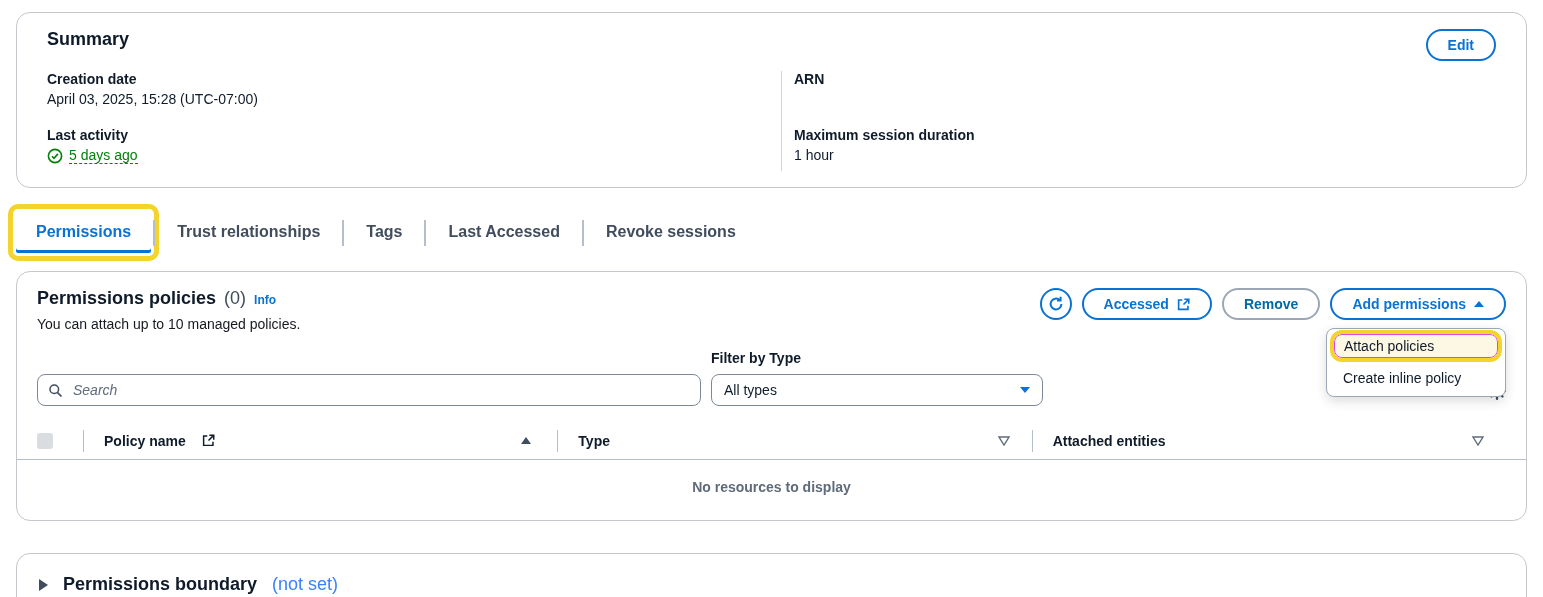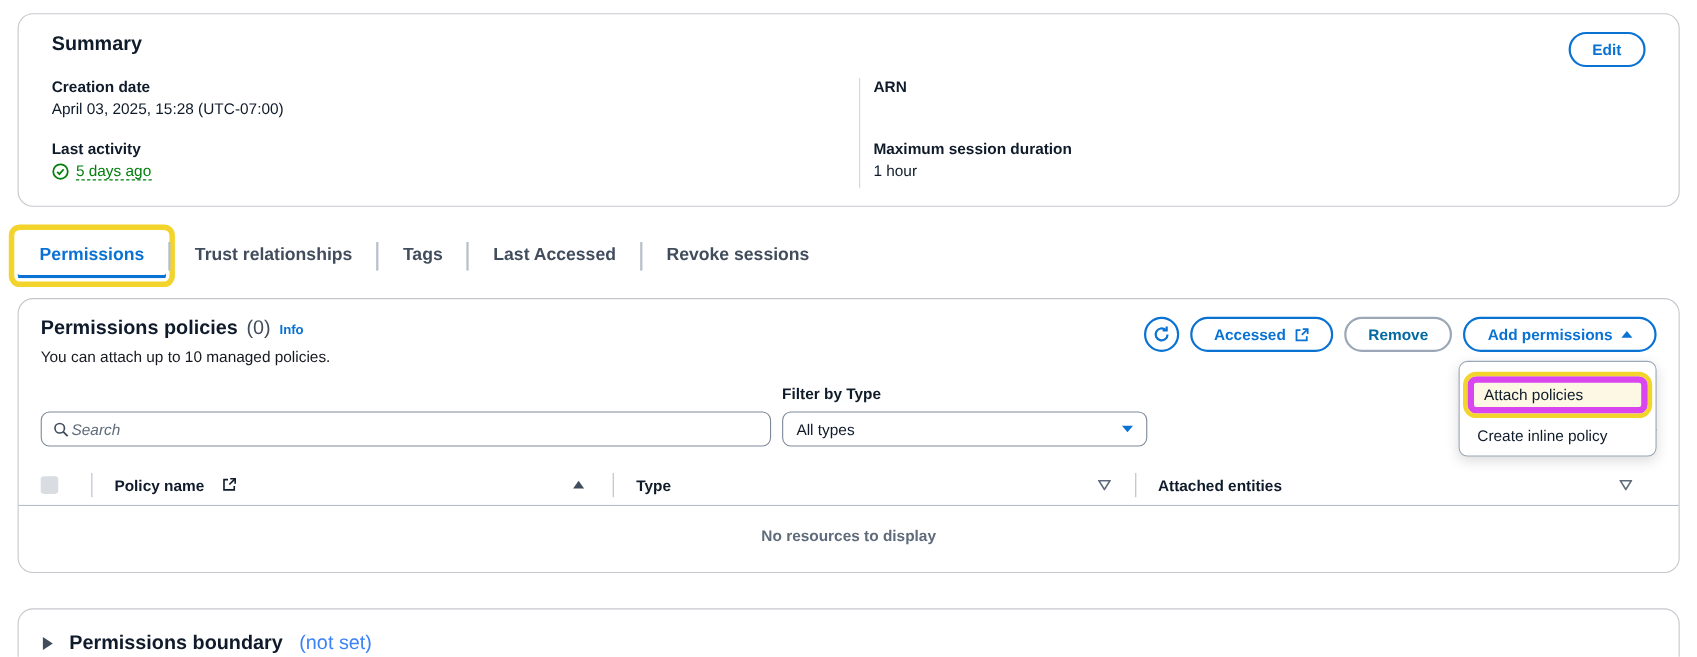--- a/index.html
+++ b/index.html
@@ -64,30 +64,30 @@
   .caret-down-blue { width: 0; height: 0; border-left: 5px solid transparent; border-right: 5px solid transparent; border-top: 6px solid #0972d3; }
 
   
   .dropdown-menu {
     position: absolute; top: 40px; right: 0; width: 180px; background: #fff;
     border: 1px solid #9ba7b6; border-radius: 8px; box-shadow: 0 4px 12px rgba(0,0,0,0.14);
     padding: 3px 0 5px; z-index: 30;
   }
   .menu-item { font-size: 14px; padding: 5px 16px; cursor: pointer; color: #0f1b2a; }
   .menu-item.highlighted {
-    margin: 10px 7px 7px; padding: 3px 9px;
-    border: 6px solid #d946ef; border-radius: 8px; background: #fcf8e3;
+    margin: 2px 7px 7px; padding: 3px 9px;
+    border: 1px solid #d946ef; border-radius: 8px; background: #fcf8e3;
     outline: 4px solid #f3d42c;
   }
 
   
   .filter-row { display: flex; align-items: flex-end; gap: 10px; margin-top: 18px; }
   .search-box {
     flex: 0 0 664px; height: 32px; border: 1px solid #7d8998; border-radius: 8px;
-    display: flex; align-items: center; padding: 0 10px; background: #fff;
+    display: flex; align-items: center; gap: 8px; padding: 0 10px; background: #fff;
   }
   .search-box input {
     flex: 1; border: none; outline: none; background: transparent;
     font-family: inherit; font-size: 14px; color: #0f1b2a;
   }
   .search-box input::placeholder { color: #5f6b7a; font-style: italic; }
   .filter-group { flex: 0 0 332px; }
   .filter-label { font-weight: 700; font-size: 14px; margin-bottom: 8px; }
   .select {
     height: 32px; border: 1px solid #7d8998; border-radius: 8px; background: #fff;

